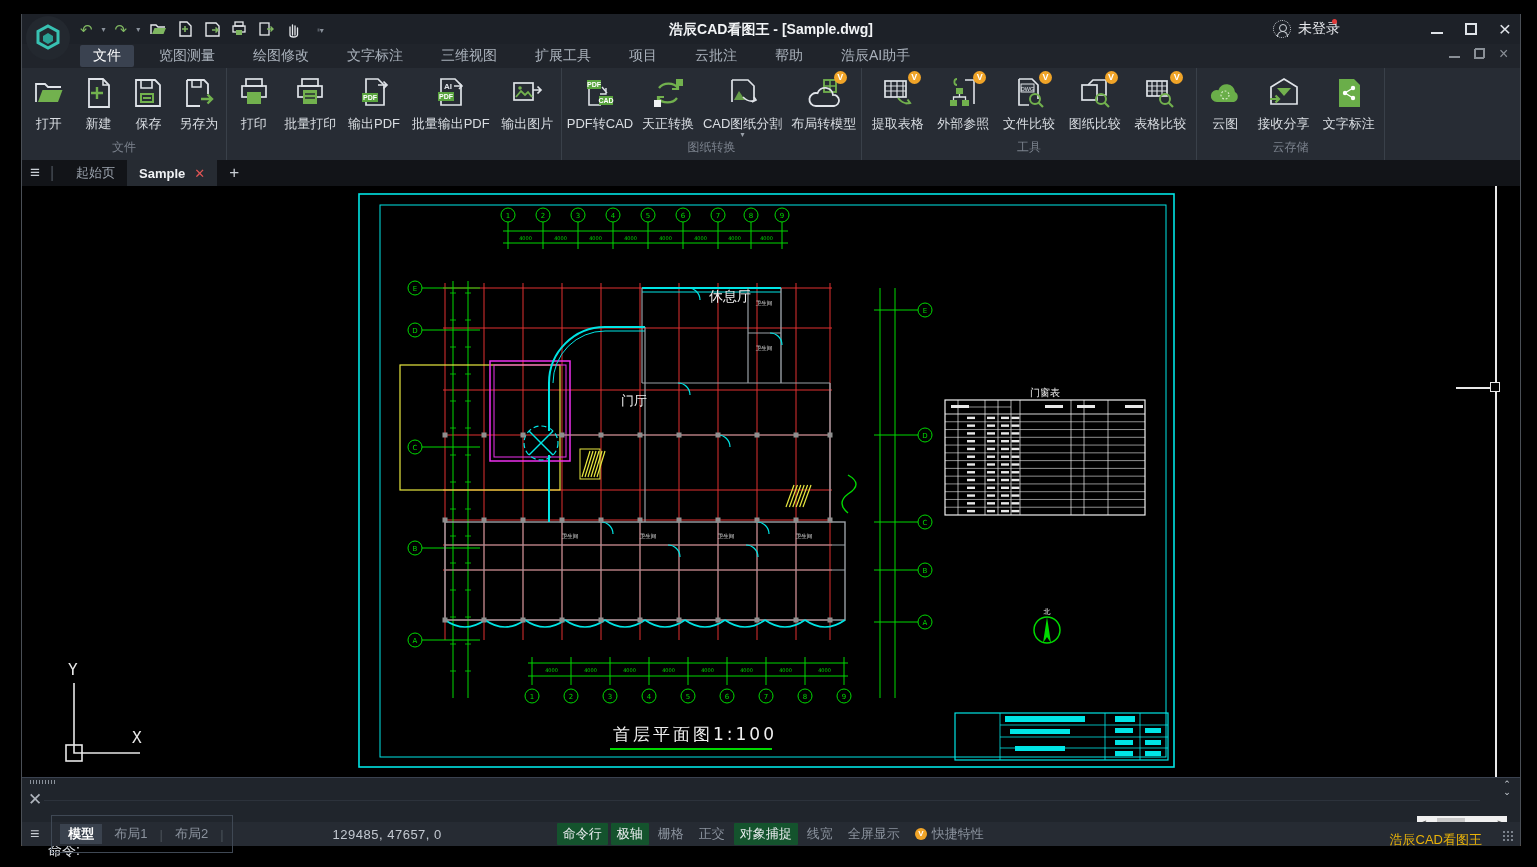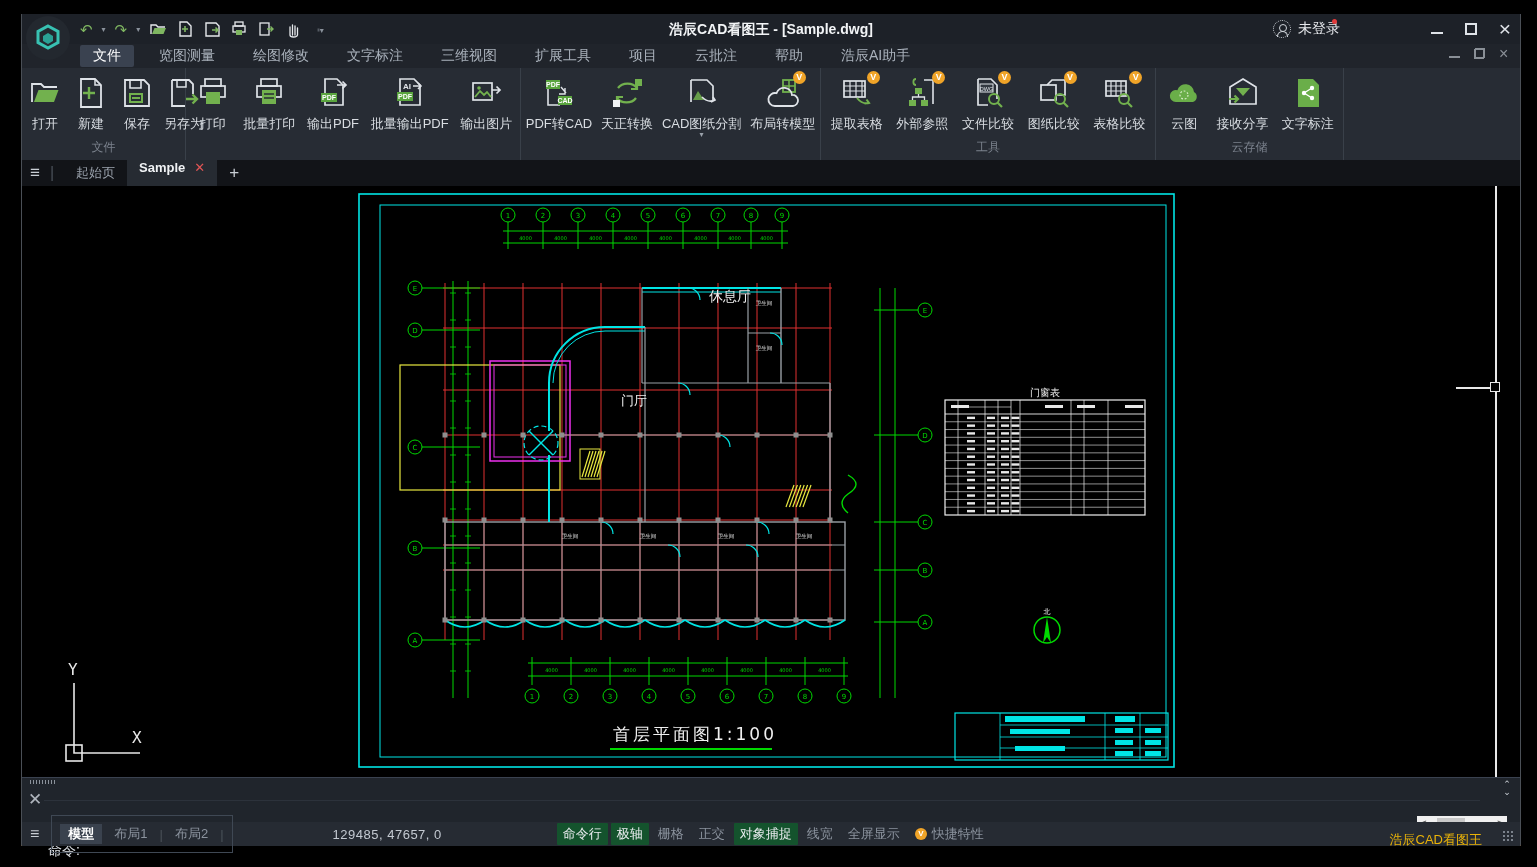--- a/index.html
+++ b/index.html
@@ -54,21 +54,21 @@
   .ddcaret { color:#9aa1aa; font-size:8px; line-height:4px; }
   .vipzone { flex:1; display:flex; align-items:center; justify-content:center; }
   .vipbtn { display:flex; flex-direction:column; align-items:center; background:#2d333c; padding:6px 26px 4px; border-radius:2px; }
   .viplabel { color:#f3c52e; font-size:13px; font-weight:bold; margin-top:2px; }
 
   
   .tabstrip { position:absolute; left:0; top:146px; width:100%; height:26px; background:#121418; display:flex; align-items:center; color:#9aa2ac; }
   .burger { font-size:17px; color:#c9ced4; margin:0 10px 0 8px; }
   .tsep { color:#4a5058; margin-right:10px; }
   .starttab { font-size:13px; padding:0 12px; }
-  .doctab { display:flex; gap:9px; background:#262b32; height:100%; padding:0 12px; color:#f0f2f4; font-size:13px; font-weight:bold; }
+  .doctab { display:flex; align-items:center; gap:9px; background:#262b32; height:100%; padding:0 12px; color:#f0f2f4; font-size:13px; font-weight:bold; }
   .tabclose { color:#e25555; font-size:13px; font-weight:normal; }
   .addtab { color:#c9ced4; font-size:17px; margin-left:12px; }
 
   
   .canvas { position:absolute; left:0; top:172px; width:100%; height:591px; background:#000; overflow:hidden; }
   #plan-holder { position:absolute; left:336px; top:7px; width:817px; height:575px; }
   .ucs { position:absolute; left:24px; top:477px; }
   .crosshair-v { position:absolute; left:1473px; top:0; width:2px; height:100%; background:#e8e8e8; }
   .crosshair-h { position:absolute; left:1434px; top:201px; width:40px; height:2px; background:#e8e8e8; }
   .pickbox { position:absolute; left:1468px; top:196px; width:10px; height:10px; border:1.5px solid #e8e8e8; background:#000; }
@@ -174,21 +174,21 @@
       <span class="mtab">浩辰AI助手</span>
     </div>
     <div class="docbtns">
       <div class="db db-min"></div>
       <div class="db db-rest"></div>
       <div class="db db-close">×</div>
     </div>
   </div>
 
   <div class="ribbon">
-    <div class="rgroup" style="width:164px">
+    <div class="rgroup" style="width:205px">
       <div class="rbtns">
         <div class="rbtn">
           <div class="ricon">
               <svg width="36" height="36" viewBox="0 0 36 36">
                 <path d="M5 27V9h9l3 3h13" fill="none" stroke="#dfe3e8" stroke-width="1.8"></path>
                 <path d="M7 27l4.5-12h20L27 27z" fill="#72b14e"></path>
               </svg>
             </div>
           <div class="rlabel">打开</div>
         </div>
@@ -333,20 +333,21 @@
               <svg width="36" height="36" viewBox="0 0 36 36">
                 <rect x="18" y="5" width="12" height="12" fill="none" stroke="#72b14e" stroke-width="1.8"></rect>
                 <path d="M18 11h12M24 5v12" stroke="#72b14e" stroke-width="1.5"></path>
                 <path d="M10 31a6.5 6.5 0 1 1 1.5-12.8A8 8 0 0 1 27 20a5.5 5.5 0 0 1 1 11z" fill="none" stroke="#dfe3e8" stroke-width="1.8"></path>
               </svg>
             <span class="vipbadge">V</span>
             </div>
           <div class="rlabel">布局转模型</div>
         </div>
       </div>
+      <div class="glabel">图纸转换</div>
     </div>
 
     <div class="rgroup" style="width:335px">
       <div class="rbtns">
         <div class="rbtn">
           <div class="ricon">
               <svg width="36" height="36" viewBox="0 0 36 36">
                 <rect x="5" y="6" width="21" height="16" fill="none" stroke="#dfe3e8" stroke-width="1.7"></rect>
                 <path d="M5 11h21M5 16h21M11 6v16M17 6v16M23 6v16" stroke="#dfe3e8" stroke-width="1.2"></path>
                 <path d="M18 23c4 5 8 6 12 5l-2.5-3.5m2.5 3.5l-4.5.5" fill="none" stroke="#72b14e" stroke-width="2"></path>

